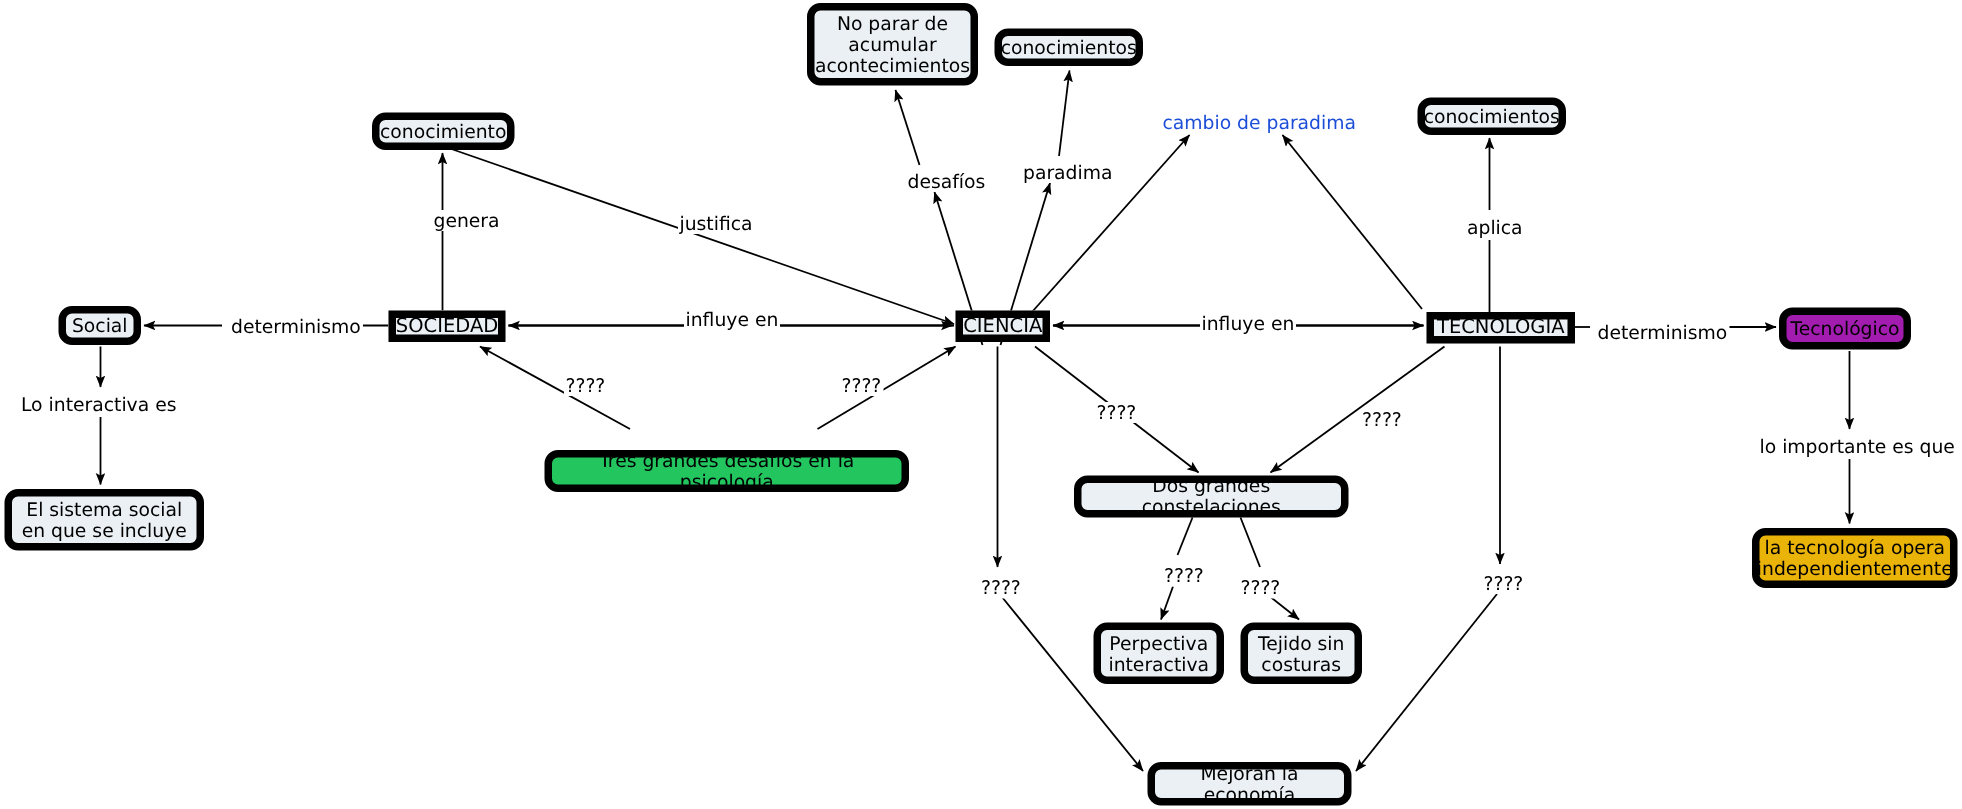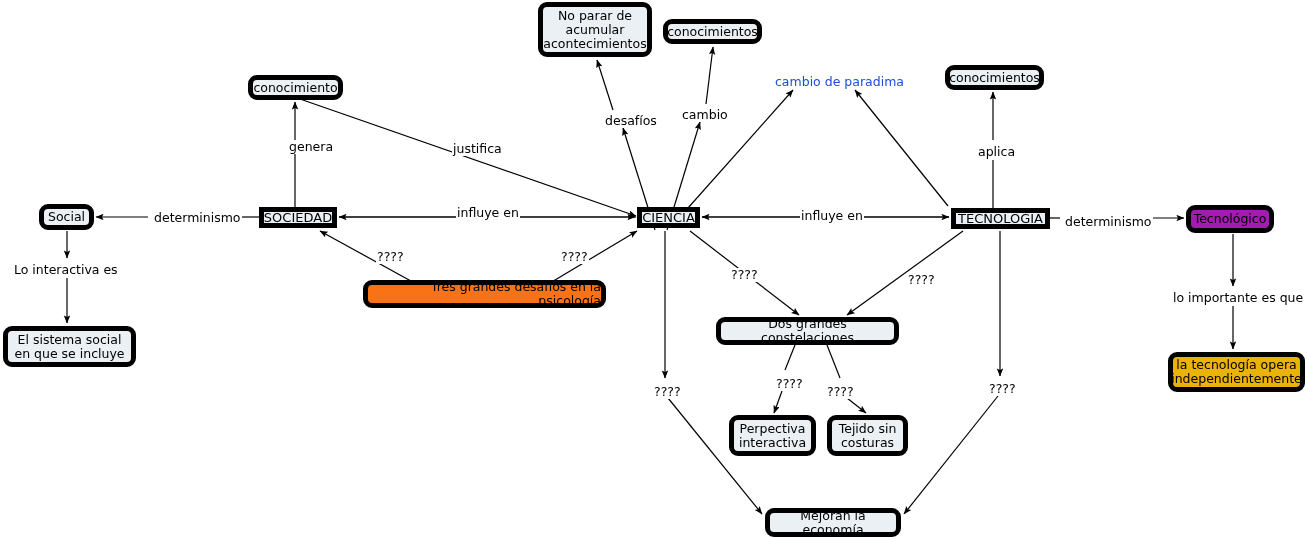--- a/index.html
+++ b/index.html
@@ -115,21 +115,21 @@
         <polyline points="1000,231 1000,376" stroke="#000000" marker-end="url(#arrowhead)"></polyline>
         <polyline points="998,396 904,514" stroke="#000000" marker-end="url(#arrowhead)"></polyline>
       </g>
   </svg>
 
   <div id="node-layer">
       <div class="node rounded" style="left: 39px; top: 204px; width: 55px; height: 26px; background: rgb(234, 240, 244); border-color: rgb(0, 0, 0);">Social</div>
       <div class="node rounded" style="left: 3px; top: 326px; width: 133px; height: 41px; background: rgb(234, 240, 244); border-color: rgb(0, 0, 0);">El sistema social en que se incluye</div>
       <div class="node rect" style="left: 259px; top: 207px; width: 78px; height: 21px; background: rgb(234, 240, 244); border-color: rgb(0, 0, 0);">SOCIEDAD</div>
       <div class="node rounded" style="left: 248px; top: 75px; width: 95px; height: 25px; background: rgb(234, 240, 244); border-color: rgb(0, 0, 0);">conocimiento</div>
-      <div class="node rounded" style="left: 363px; top: 280px; width: 243px; height: 28px; background: #f97316; border-color: rgb(0, 0, 0); text-align: right;">Tres grandes desafíos en la psicología</div>
+      <div class="node rounded" style="left: 363px; top: 300px; width: 243px; height: 28px; background: #22c55e; border-color: rgb(0, 0, 0);">Tres grandes desafíos en la psicología</div>
       <div class="node rounded" style="left: 538px; top: 2px; width: 114px; height: 55px; background: rgb(234, 240, 244); border-color: rgb(0, 0, 0);">No parar de acumular acontecimientos</div>
       <div class="node rounded" style="left: 663px; top: 19px; width: 99px; height: 25px; background: rgb(234, 240, 244); border-color: rgb(0, 0, 0);">conocimientos</div>
       <div class="node rect" style="left: 637px; top: 207px; width: 63px; height: 21px; background: rgb(234, 240, 244); border-color: rgb(0, 0, 0);">CIENCIA</div>
       <div class="node rounded" style="left: 716px; top: 317px; width: 183px; height: 28px; background: rgb(234, 240, 244); border-color: rgb(0, 0, 0);">Dos grandes constelaciones</div>
       <div class="node rounded" style="left: 729px; top: 415px; width: 87px; height: 41px; background: rgb(234, 240, 244); border-color: rgb(0, 0, 0);">Perpectiva interactiva</div>
       <div class="node rounded" style="left: 827px; top: 415px; width: 81px; height: 41px; background: rgb(234, 240, 244); border-color: rgb(0, 0, 0);">Tejido sin costuras</div>
       <div class="node rounded" style="left: 765px; top: 508px; width: 136px; height: 29px; background: rgb(234, 240, 244); border-color: rgb(0, 0, 0);">Mejoran la economía</div>
       <div class="node rounded" style="left: 945px; top: 65px; width: 99px; height: 25px; background: rgb(234, 240, 244); border-color: rgb(0, 0, 0);">conocimientos</div>
       <div class="node rect" style="left: 951px; top: 208px; width: 99px; height: 21px; background: rgb(234, 240, 244); border-color: rgb(0, 0, 0);">TECNOLOGÍA</div>
       <div class="node rounded" style="left: 1186px; top: 205px; width: 88px; height: 28px; background: #a21caf; border-color: rgb(0, 0, 0);">Tecnológico</div>
@@ -137,21 +137,21 @@
     </div>
   <div id="label-layer">
       <div class="edge-label" style="left: 153px; top: 211px;">determinismo</div>
       <div class="edge-label" style="left: 13px; top: 263px;">Lo interactiva es</div>
       <div class="edge-label" style="left: 288px; top: 140px;">genera</div>
       <div class="edge-label" style="left: 452px; top: 142px;">justifica</div>
       <div class="edge-label" style="left: 456px; top: 206px;">influye en</div>
       <div class="edge-label" style="left: 376px; top: 250px;">????</div>
       <div class="edge-label" style="left: 560px; top: 250px;">????</div>
       <div class="edge-label" style="left: 604px; top: 114px;">desafíos</div>
-      <div class="edge-label" style="left: 681px; top: 108px;">cambio</div>
+      <div class="edge-label" style="left: 681px; top: 108px;">paradima</div>
       <div class="plain-label" style="left: 775px; top: 75px;">cambio de paradima</div>
       <div class="edge-label" style="left: 800px; top: 209px;">influye en</div>
       <div class="edge-label" style="left: 730px; top: 268px;">????</div>
       <div class="edge-label" style="left: 907px; top: 273px;">????</div>
       <div class="edge-label" style="left: 977px; top: 145px;">aplica</div>
       <div class="edge-label" style="left: 1064px; top: 215px;">determinismo</div>
       <div class="edge-label" style="left: 1172px; top: 291px;">lo importante es que</div>
       <div class="edge-label" style="left: 653px; top: 385px;">????</div>
       <div class="edge-label" style="left: 775px; top: 377px;">????</div>
       <div class="edge-label" style="left: 826px; top: 385px;">????</div>

